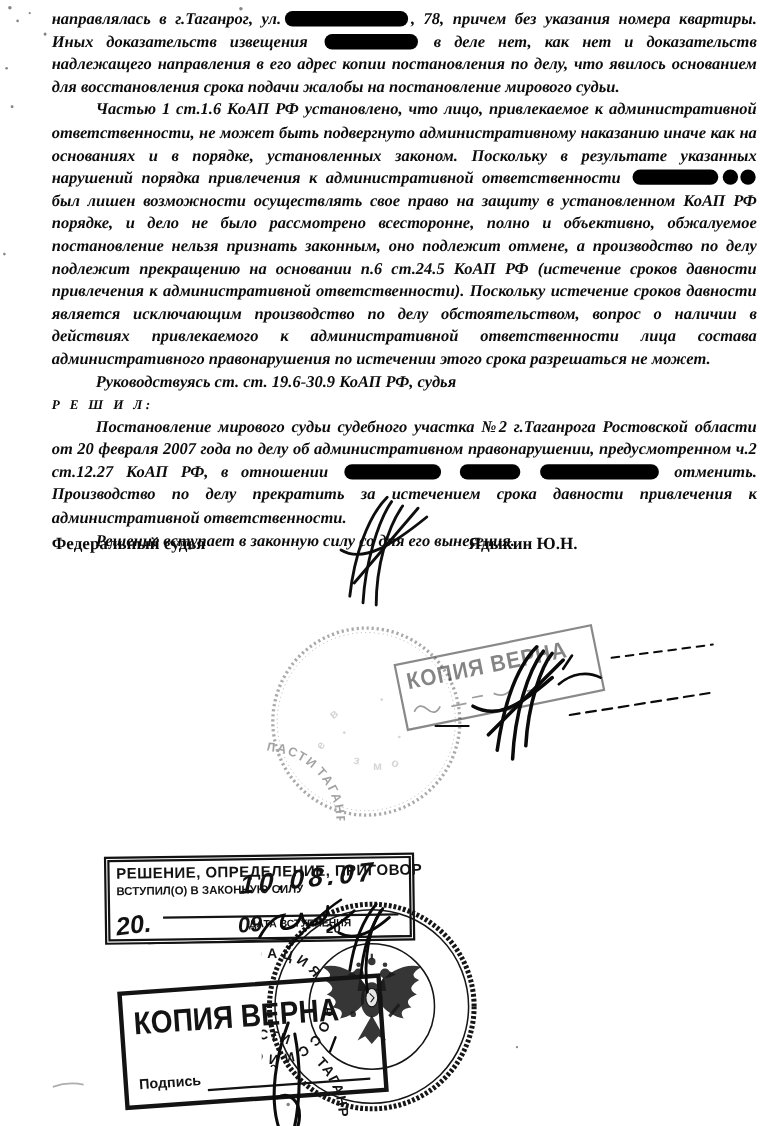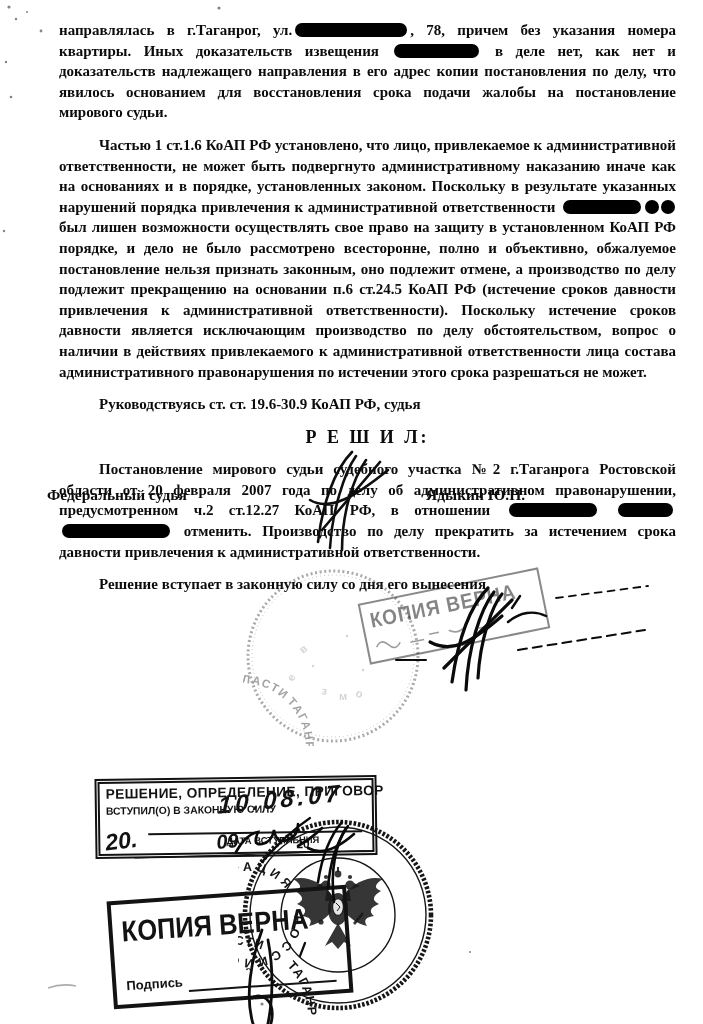--- a/index.html
+++ b/index.html
@@ -2,23 +2,23 @@
 <html><head>
 <meta charset="utf-8">
 <style>
   html,body{margin:0;padding:0;background:#e8e8e8;}
   .page{position:relative;width:703px;height:1024px;background:#ffffff;overflow:hidden;
         font-family:"Liberation Serif",serif;color:#0c0c0c;}
   
   .doc{position:absolute;left:47px;top:8px;width:641px;z-index:2;
        font:700 15px/20.6px "Liberation Serif",serif;text-align:justify;
        -webkit-font-smoothing:none;}
-  .doc p{margin:12px;}
+  .doc p{margin:0;font-style:italic;}
   .ind{text-indent:40px;}
-  .heading{text-align:center;text-indent:0;letter-spacing:3px;font-size:18px;}
+  .heading{text-align:left;text-indent:0;letter-spacing:3px;font-size:12px;}
   .redact{display:inline-block;height:14px;background:#000;border-radius:8px;
           vertical-align:-2px;margin:0 3px;}
   .w112{width:112px;} .w85{width:85px;} .w78{width:78px;}
   .w13{width:14px;margin:0 1px;} .w88{width:88px;} .w55{width:55px;} .w108{width:108px;}
   
   .signoff{position:absolute;left:47px;top:486px;width:641px;z-index:2;
            font:700 15.5px "Liberation Serif",serif;}
   .judge-name{position:absolute;left:379px;top:0;}
   
   .stamp-box{position:absolute;box-sizing:border-box;background:transparent;}

